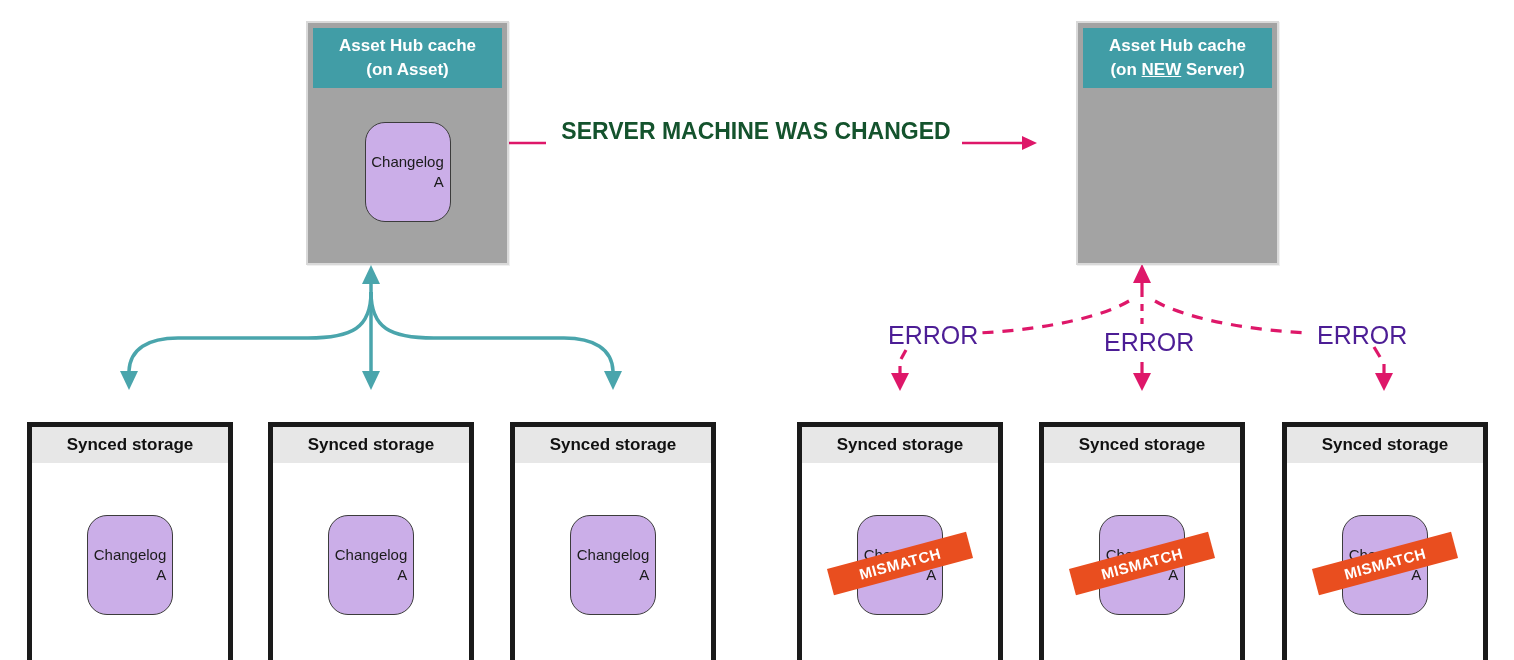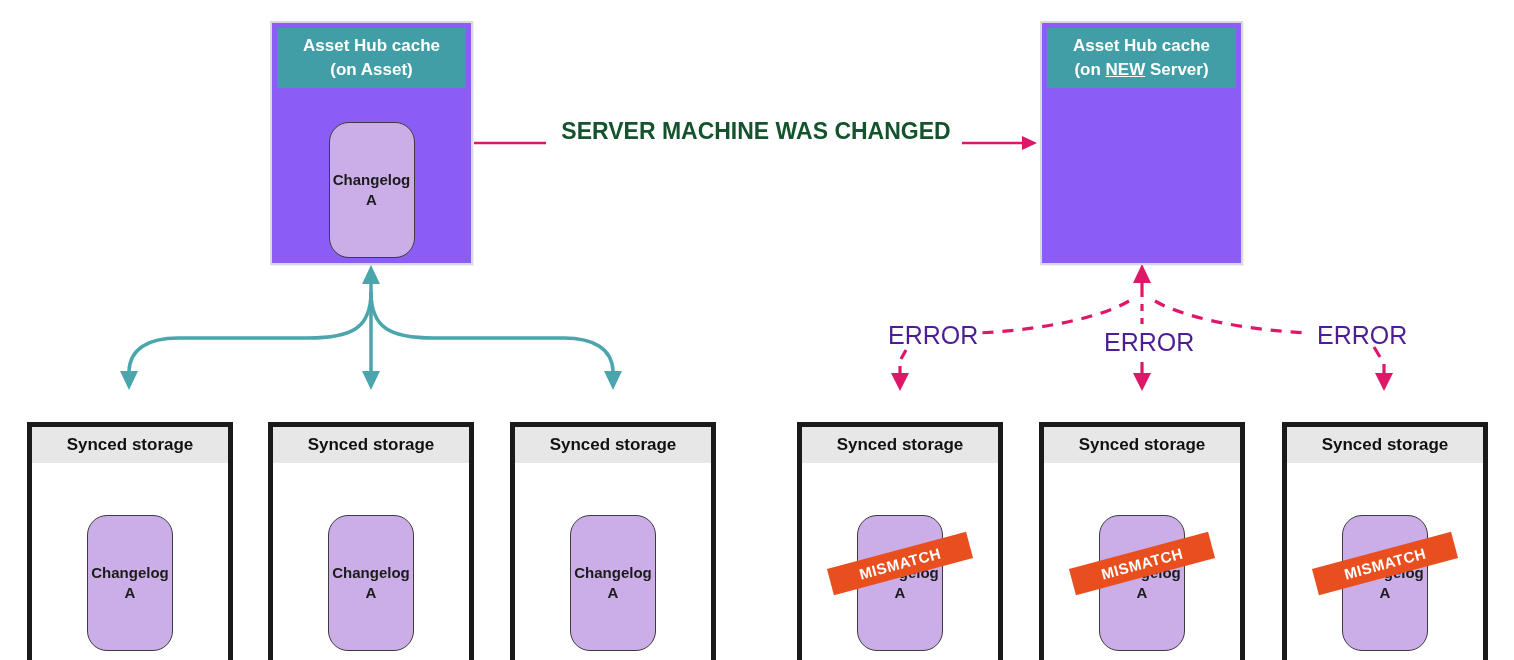--- a/index.html
+++ b/index.html
@@ -1,32 +1,32 @@
 <!DOCTYPE html>
 <html><head>
 <meta charset="utf-8">
 <style>
   html,body{margin:0;padding:0;background:#ffffff;}
   body{font-family:"Liberation Sans", sans-serif;}
   .canvas{position:relative;width:1514px;height:660px;background:#ffffff;overflow:hidden;}
   .arrows{position:absolute;left:0;top:0;width:1514px;height:660px;pointer-events:none;}
 
   
-  .hub-box{position:absolute;top:21px;width:203px;height:244px;background:#8b5cf6;
+  .hub-box{position:absolute;top:21px;width:203px;height:244px;background:#a3a3a3;
     border:2px solid #d9d9d9;box-sizing:border-box;padding:5px;
-    box-shadow:1px 1px 0 rgba(0,0,0,0.06);}
+    box-shadow:1px 1px 0 rgba(0,0,0,0.06);margin-left:36px;}
   .hub-header{background:#419da6;color:#ffffff;font-weight:bold;font-size:17px;
     text-align:center;padding:6px 2px;line-height:1.4;}
   .hub-header .u{text-decoration:underline;}
 
   
   .changelog{position:absolute;left:50%;transform:translateX(-50%);
-    width:86px;height:136px;border-radius:20px;border:1.4px solid #3c3c3c;
-    display:flex;align-items:center;justify-content:center;text-align:center;
-    font-size:15px;line-height:1.35;color:#1b1b1b;padding:0 7px;box-sizing:border-box;font-weight:bold;}
+    width:86px;height:100px;border-radius:20px;border:1.4px solid #3c3c3c;
+    display:flex;align-items:center;justify-content:center;text-align:right;
+    font-size:15px;line-height:1.35;color:#1b1b1b;padding:0 7px;box-sizing:border-box;}
   .changelog.purple{background:#cbaee8;}
   .changelog.green{background:#ceebb4;}
   .hub-box .changelog{top:99px;}
 
   
   .storage{position:absolute;top:390px;width:206px;height:247px;background:#ffffff;
     border:5px solid #1a1a1a;box-sizing:border-box;margin-top:32px;}
   .storage-header{background:#e7e7e7;text-align:center;font-weight:bold;
     font-size:17px;color:#111111;padding:8px 0;}
   .storage .changelog{top:88px;}

